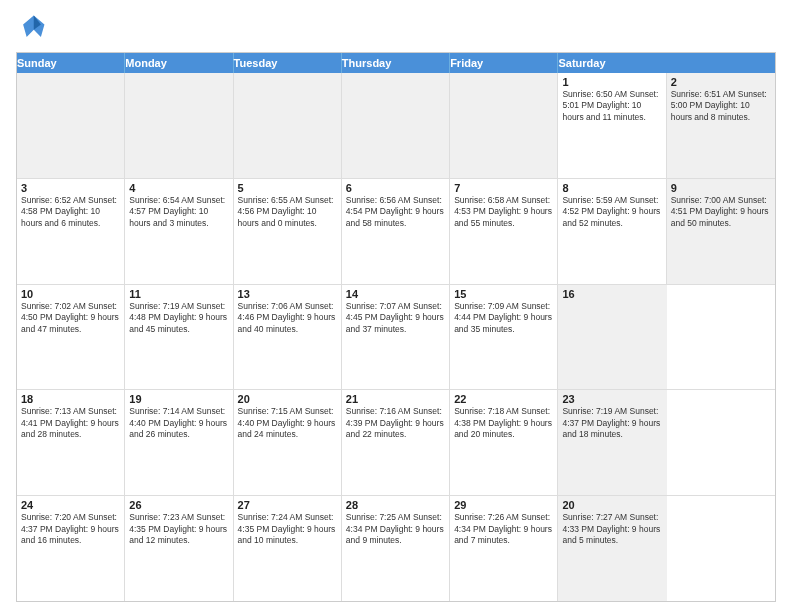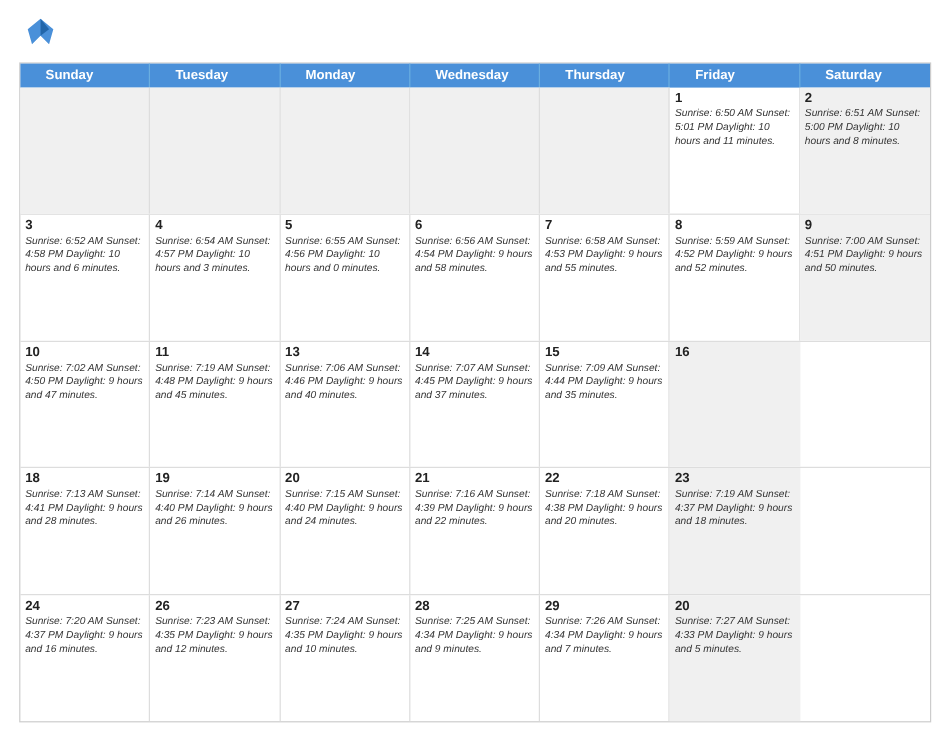--- a/index.html
+++ b/index.html
@@ -61,21 +61,21 @@
     }
     .cal-header-row {
       display: grid;
       grid-template-columns: repeat(7, 1fr);
       background: #4a90d9;
     }
     .cal-header-cell {
       color: #fff;
       font-size: 11px;
       font-weight: bold;
-      padding: 4px 21px;
+      padding: 4px 0;
       text-align: left;
       border-right: 1px solid #6aaee0;
     }
     .cal-header-cell:last-child { border-right: none; }
     .cal-body {
       flex: 1;
       display: flex;
       flex-direction: column;
     }
     .cal-row {
@@ -100,21 +100,20 @@
       font-size: 11px;
       font-weight: bold;
       color: #222;
       display: block;
       margin-bottom: 1px;
     }
     .cell-text {
       font-size: 8.5px;
       color: #333;
       line-height: 1.35;
-      font-style: italic;
     }
   </style>
 </head>
 <body>
 
 <div class="page">
   <div class="header">
     <div class="logo">
       <svg class="logo-icon" viewBox="0 0 36 36">
         <polygon points="20,4 32,14 28,28 20,20 12,28 8,14" fill="#4a90d9"></polygon>
@@ -127,23 +126,22 @@
     </div>
     <div class="title-block">
       <div class="main-title"></div>
       <div class="subtitle"></div>
     </div>
   </div>
 
   <div class="calendar">
     <div class="cal-header-row" id="cal-header">
         <div class="cal-header-cell">Sunday</div>
+        <div class="cal-header-cell">Monday</div>
         <div class="cal-header-cell">Tuesday</div>
-        <div class="cal-header-cell">Monday</div>
-        <div class="cal-header-cell">Wednesday</div>
         <div class="cal-header-cell">Thursday</div>
         <div class="cal-header-cell">Friday</div>
         <div class="cal-header-cell">Saturday</div>
       </div>
     <div class="cal-body" id="cal-body">
         <div class="cal-row">
           <div class="cal-cell empty shaded"></div>
           <div class="cal-cell empty shaded"></div>
           <div class="cal-cell empty shaded"></div>
           <div class="cal-cell empty shaded"></div>

